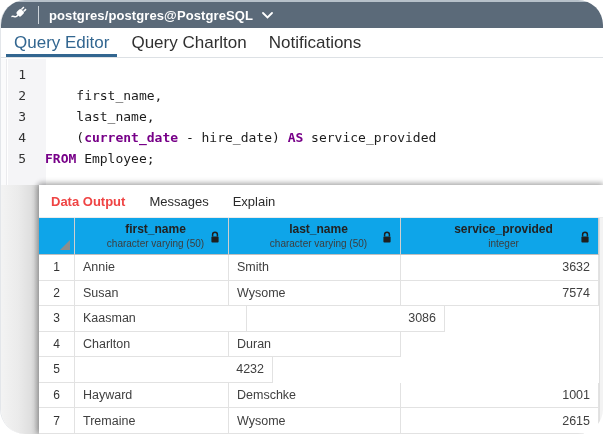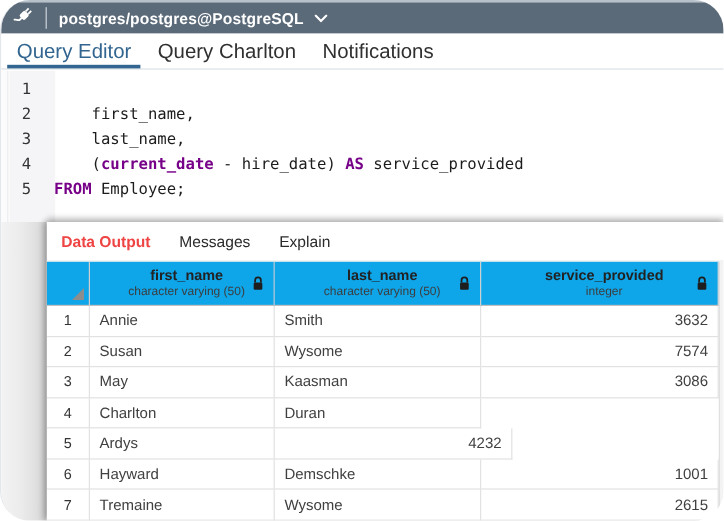--- a/index.html
+++ b/index.html
@@ -167,32 +167,30 @@
             <div class="dcell right" style="width: 198px;">3632</div>
           </div>
           <div class="grid-row">
             <div class="rnum">2</div>
             <div class="dcell" style="width: 154px;">Susan</div>
             <div class="dcell" style="width: 172px;">Wysome</div>
             <div class="dcell right" style="width: 198px;">7574</div>
           </div>
           <div class="grid-row">
             <div class="rnum">3</div>
-            <div class="dcell" style="width: 154px;">May</div>
             <div class="dcell" style="width: 172px;">Kaasman</div>
             <div class="dcell right" style="width: 198px;">3086</div>
           </div>
           <div class="grid-row">
             <div class="rnum">4</div>
             <div class="dcell" style="width: 154px;">Charlton</div>
             <div class="dcell" style="width: 172px;">Duran</div>
           </div>
           <div class="grid-row">
             <div class="rnum">5</div>
-            <div class="dcell" style="width: 154px;">Ardys</div>
             <div class="dcell right" style="width: 198px;">4232</div>
           </div>
           <div class="grid-row">
             <div class="rnum">6</div>
             <div class="dcell" style="width: 154px;">Hayward</div>
             <div class="dcell" style="width: 172px;">Demschke</div>
             <div class="dcell right" style="width: 198px;">1001</div>
           </div>
           <div class="grid-row">
             <div class="rnum">7</div>

